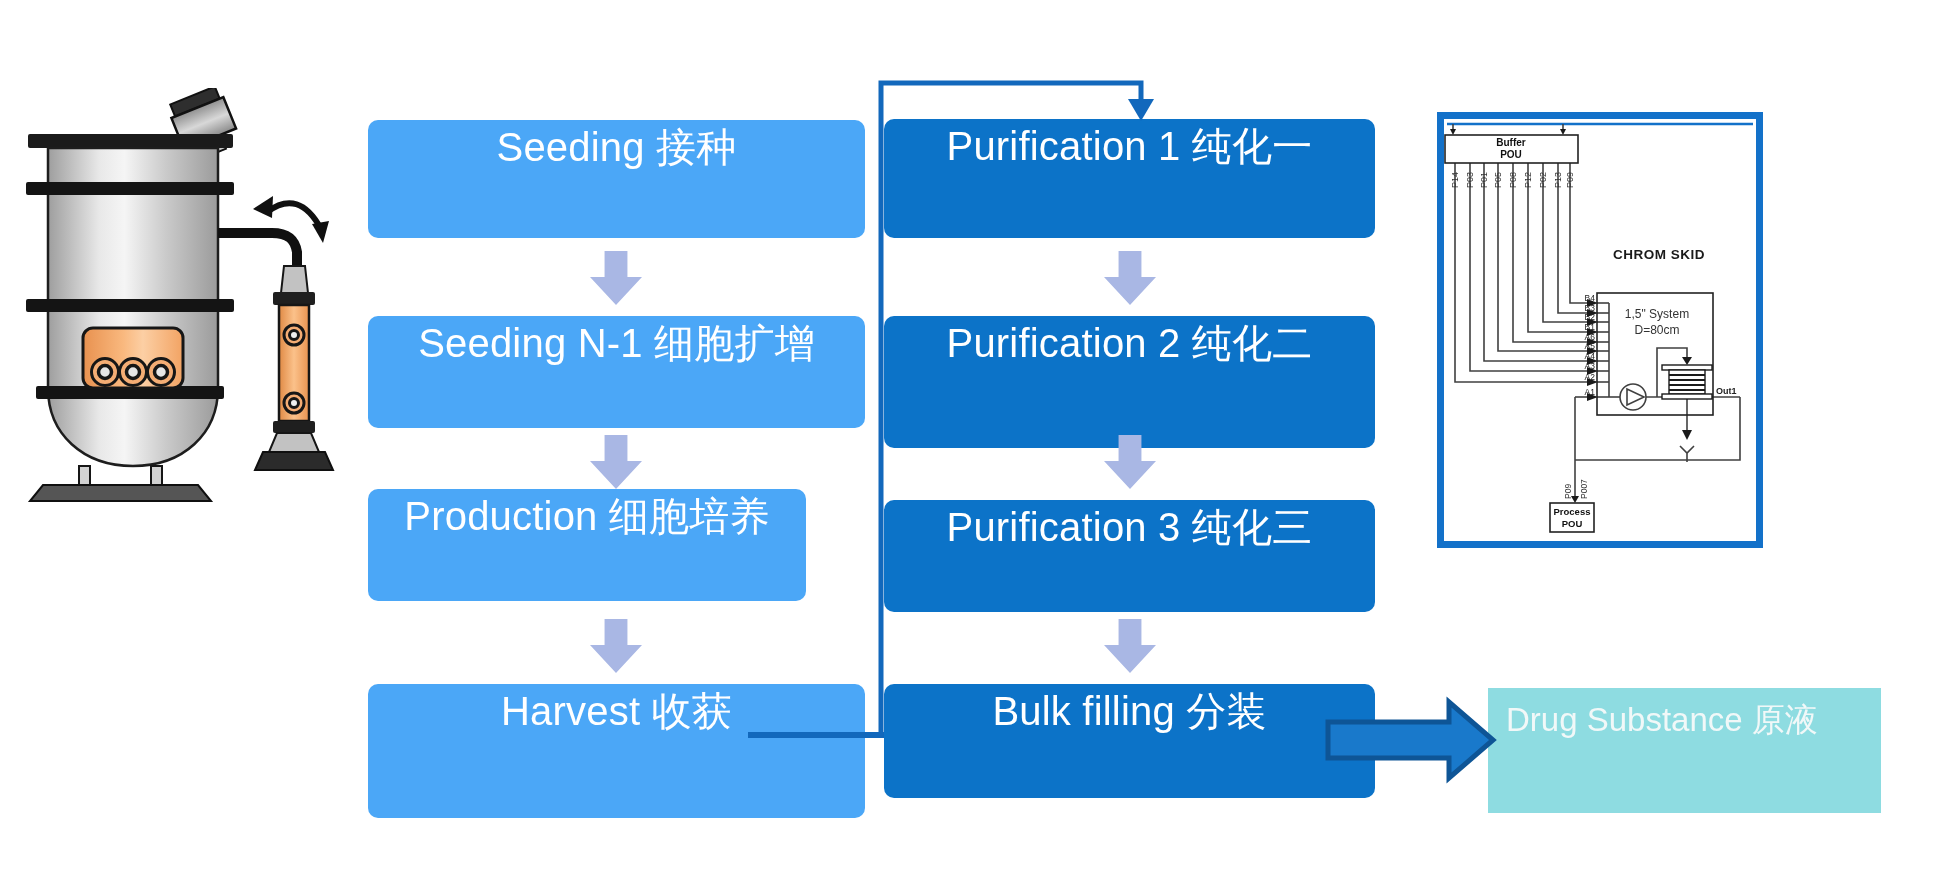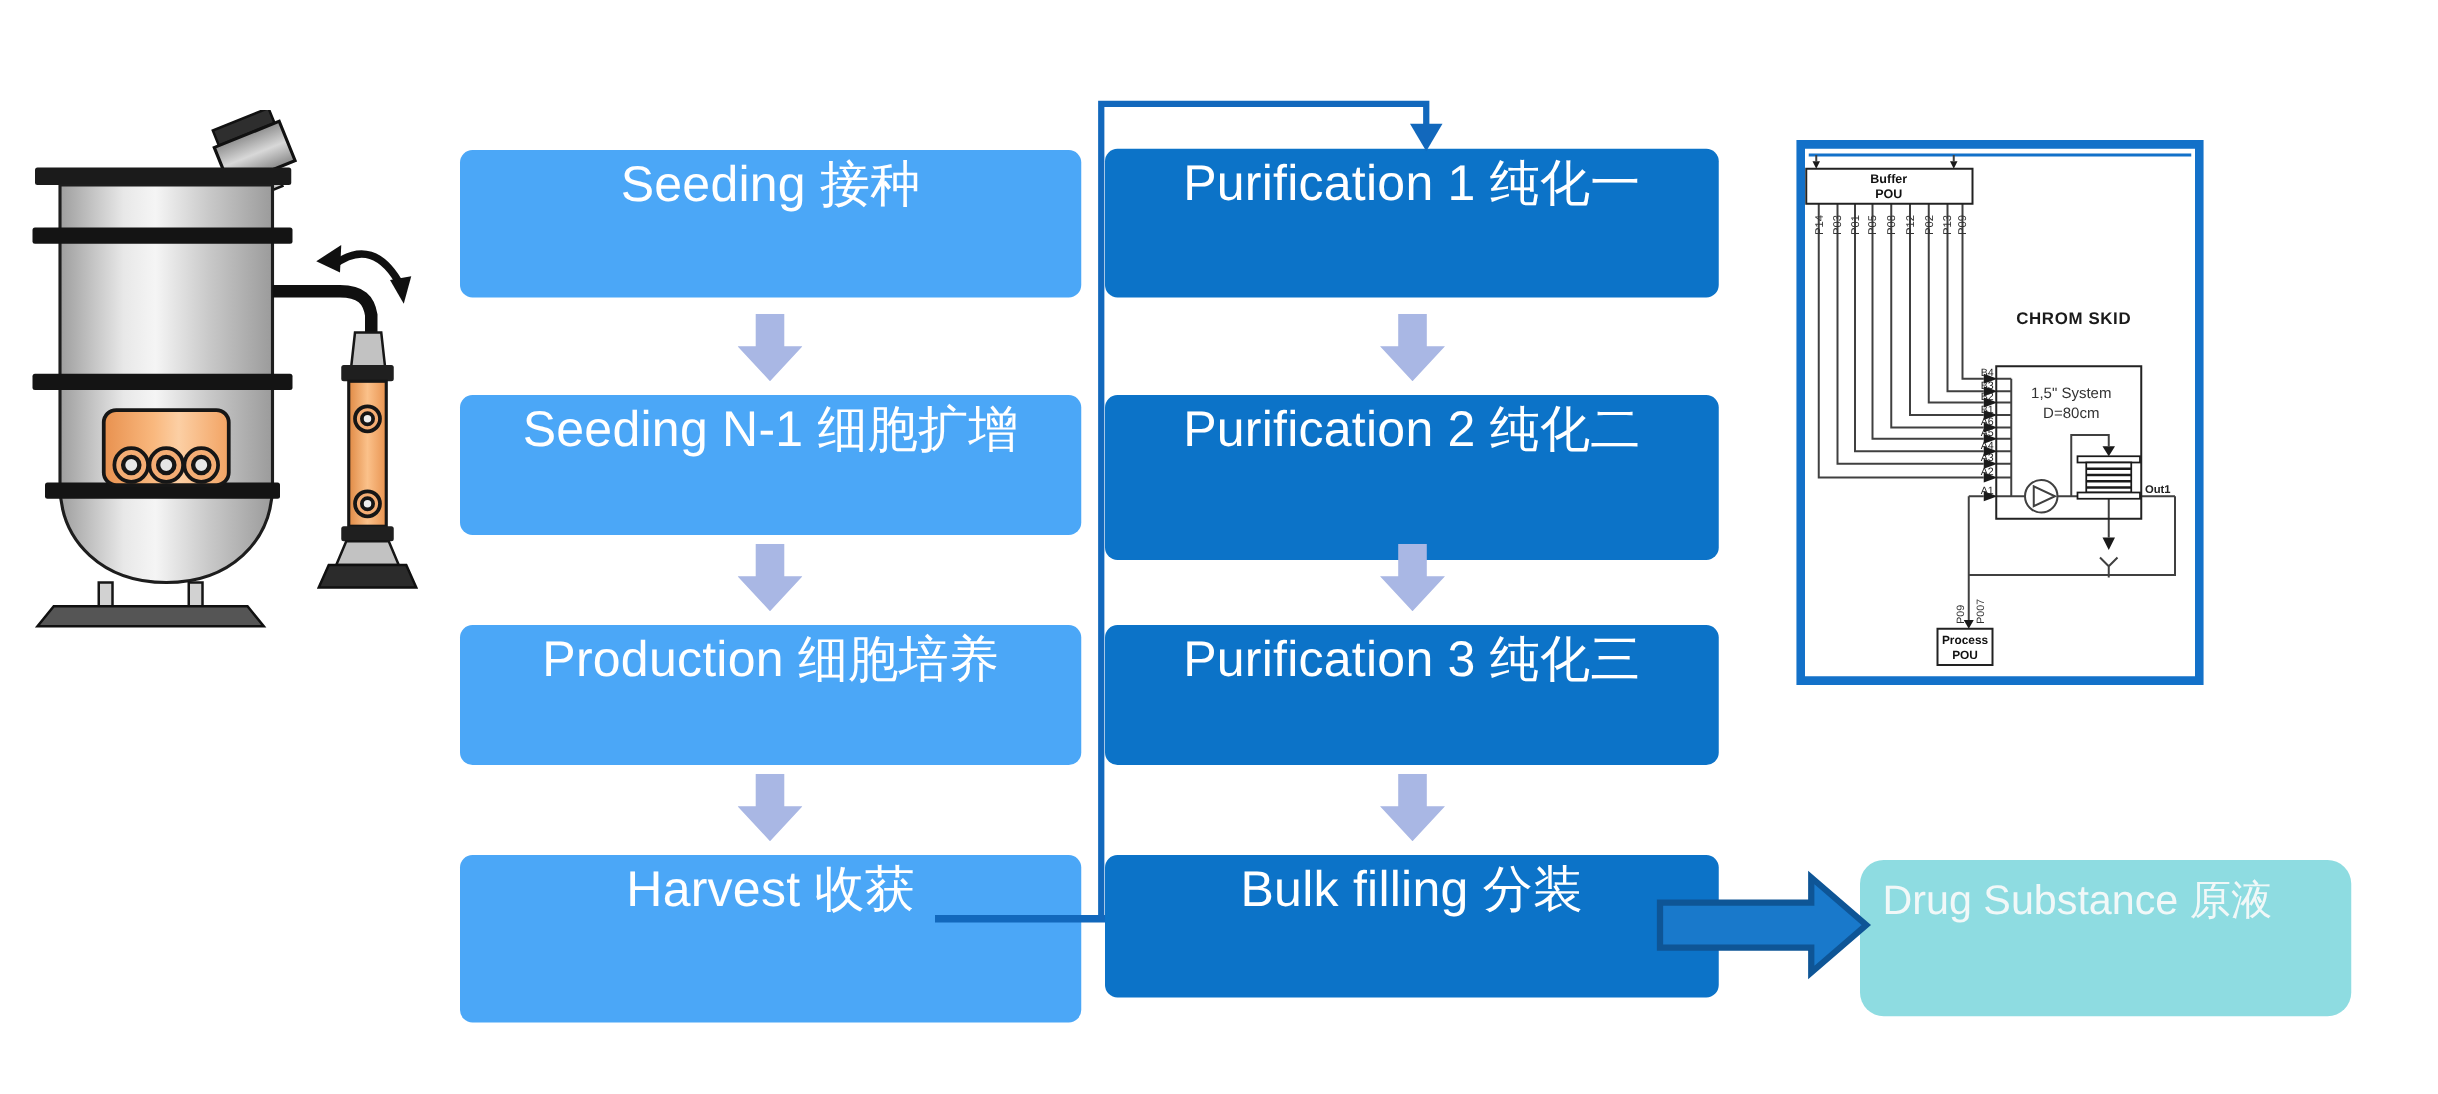--- a/index.html
+++ b/index.html
@@ -18,21 +18,21 @@
   .step.dark{background:#0C73C8;}
   
   .flow-arrow{
     position:absolute;width:52px;height:54px;background:#A9B7E4;
     clip-path:polygon(28% 0,72% 0,72% 48%,100% 48%,50% 100%,0 48%,28% 48%);
   }
   
   .result{
     position:absolute;left:1488px;top:688px;width:393px;height:125px;
     background:#8EDCE1;color:#F1F8F8;font-size:33px;line-height:1.32;
-    padding:10px 14px 0 18px;box-sizing:border-box;text-align:left;border-radius:19px;
+    padding:10px 14px 0 18px;box-sizing:border-box;text-align:left;
   }
   .overlay{position:absolute;left:0;top:0;pointer-events:none;}
   .chrom{position:absolute;left:1437px;top:112px;}
 </style>
 </head>
 <body>
 
 <div class="canvas">
 
   <svg class="abs" style="left:15px;top:88px" width="330" height="420" viewBox="0 0 330 420">
@@ -111,21 +111,21 @@
       <polygon points="248,364 310,364 318,382 240,382" fill="#2b2b2b" stroke="#101010" stroke-width="2"></polygon>
     </g>
   </svg>
 
   <div class="step light" style="left:368px;top:120px;width:497px;height:118px">
     <span>Seeding 接种</span>
   </div>
   <div class="step light" style="left:368px;top:316px;width:497px;height:112px">
     <span>Seeding N-1 细胞扩增</span>
   </div>
-  <div class="step light" style="left:368px;top:500px;width:497px;height:112px">
+  <div class="step light" style="left:368px;top:489px;width:438px;height:112px">
     <span>Production 细胞培养</span>
   </div>
   <div class="step light" style="left:368px;top:684px;width:497px;height:134px">
     <span>Harvest 收获</span>
   </div>
 
   <div class="step dark" style="left:884px;top:119px;width:491px;height:119px">
     <span>Purification 1 纯化一</span>
   </div>
   <div class="step dark" style="left:884px;top:316px;width:491px;height:132px">

